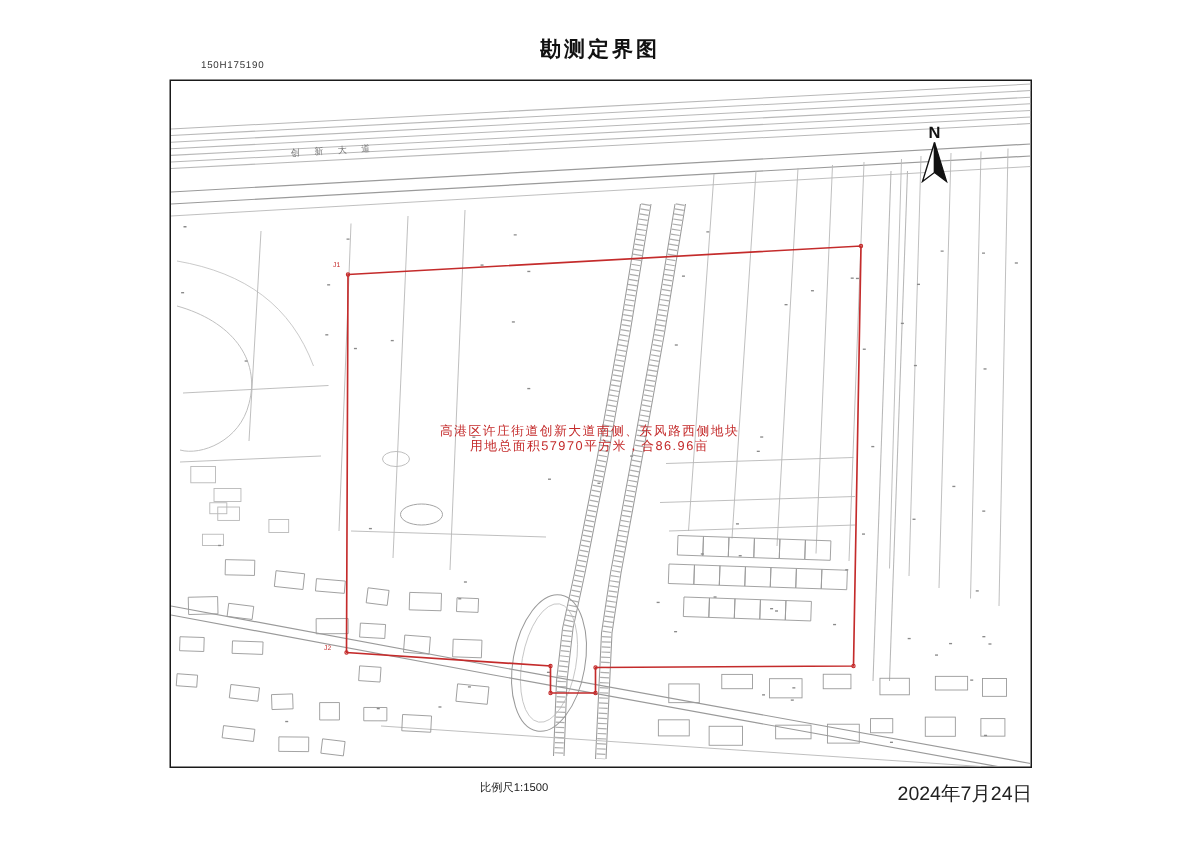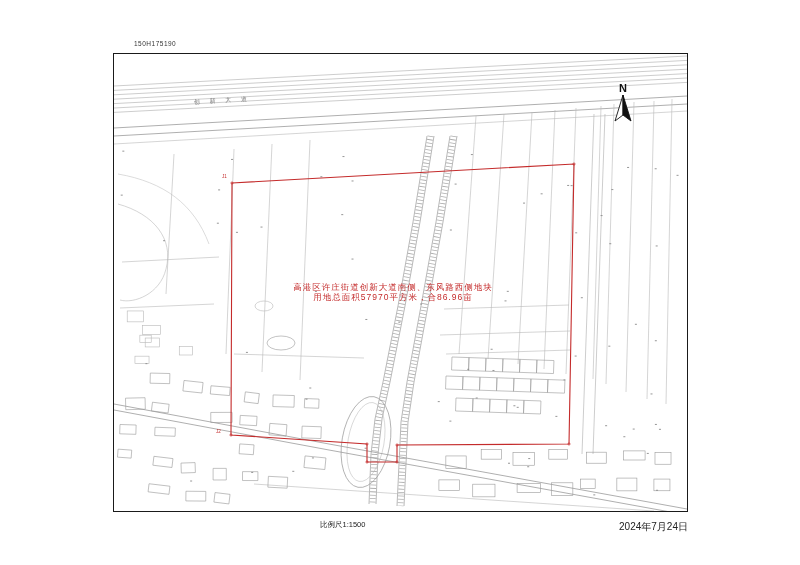--- a/index.html
+++ b/index.html
@@ -6,33 +6,34 @@
   .page{position:relative;width:800px;height:565px;background:#ffffff;overflow:hidden;
         font-family:"Liberation Sans","DejaVu Sans",sans-serif;color:#1a1a1a;}
   .doc-number{position:absolute;left:134px;top:40px;font-size:6.5px;letter-spacing:.5px;color:#333;}
   .page-title{position:absolute;left:0;top:24px;width:100%;text-align:center;
               font-size:14px;font-weight:bold;letter-spacing:2px;color:#111;}
   .map-frame{position:absolute;left:113px;top:53px;width:573px;height:457px;
              border:1px solid #1a1a1a;background:#ffffff;}
   .footer-scale{position:absolute;left:320px;top:520px;width:120px;
                 font-size:7.5px;color:#222;}
   .footer-date{position:absolute;left:596px;top:520px;width:92px;text-align:right;
-               font-size:10px;color:#222;}
+               font-size:13px;color:#222;}
   svg text{font-family:"Liberation Sans","DejaVu Sans",sans-serif;}
   .ann{font-size:8.5px;letter-spacing:1px;fill:#c42b2b;text-anchor:middle;}
   .jlabel{font-size:4.5px;fill:#c42b2b;}
   .roadlabel{font-size:6px;fill:#777;letter-spacing:4px;}
   .north-n{font-size:11px;font-weight:bold;fill:#111;text-anchor:middle;}
 </style>
 </head>
 <body>
 
 <div class="page">
 
   <div class="doc-number">150H175190</div>
+  <div class="page-title">勘测定界图</div>
 
   <div class="map-frame">
     <svg id="map-svg" width="573" height="457" viewBox="0 0 573 457">
       <g id="gen-base">
           <line x1="0" y1="32" x2="573" y2="2" stroke="#b8b8b8" stroke-width="0.7"></line>
           <line x1="0" y1="36.4" x2="573" y2="6.4" stroke="#b8b8b8" stroke-width="0.7"></line>
           <line x1="0" y1="40.8" x2="573" y2="10.8" stroke="#b8b8b8" stroke-width="0.7"></line>
           <line x1="0" y1="45.2" x2="573" y2="15.200000000000001" stroke="#b8b8b8" stroke-width="0.7"></line>
           <line x1="0" y1="49.6" x2="573" y2="19.6" stroke="#b8b8b8" stroke-width="0.7"></line>
           <line x1="0" y1="54" x2="573" y2="24" stroke="#b8b8b8" stroke-width="0.7"></line>

